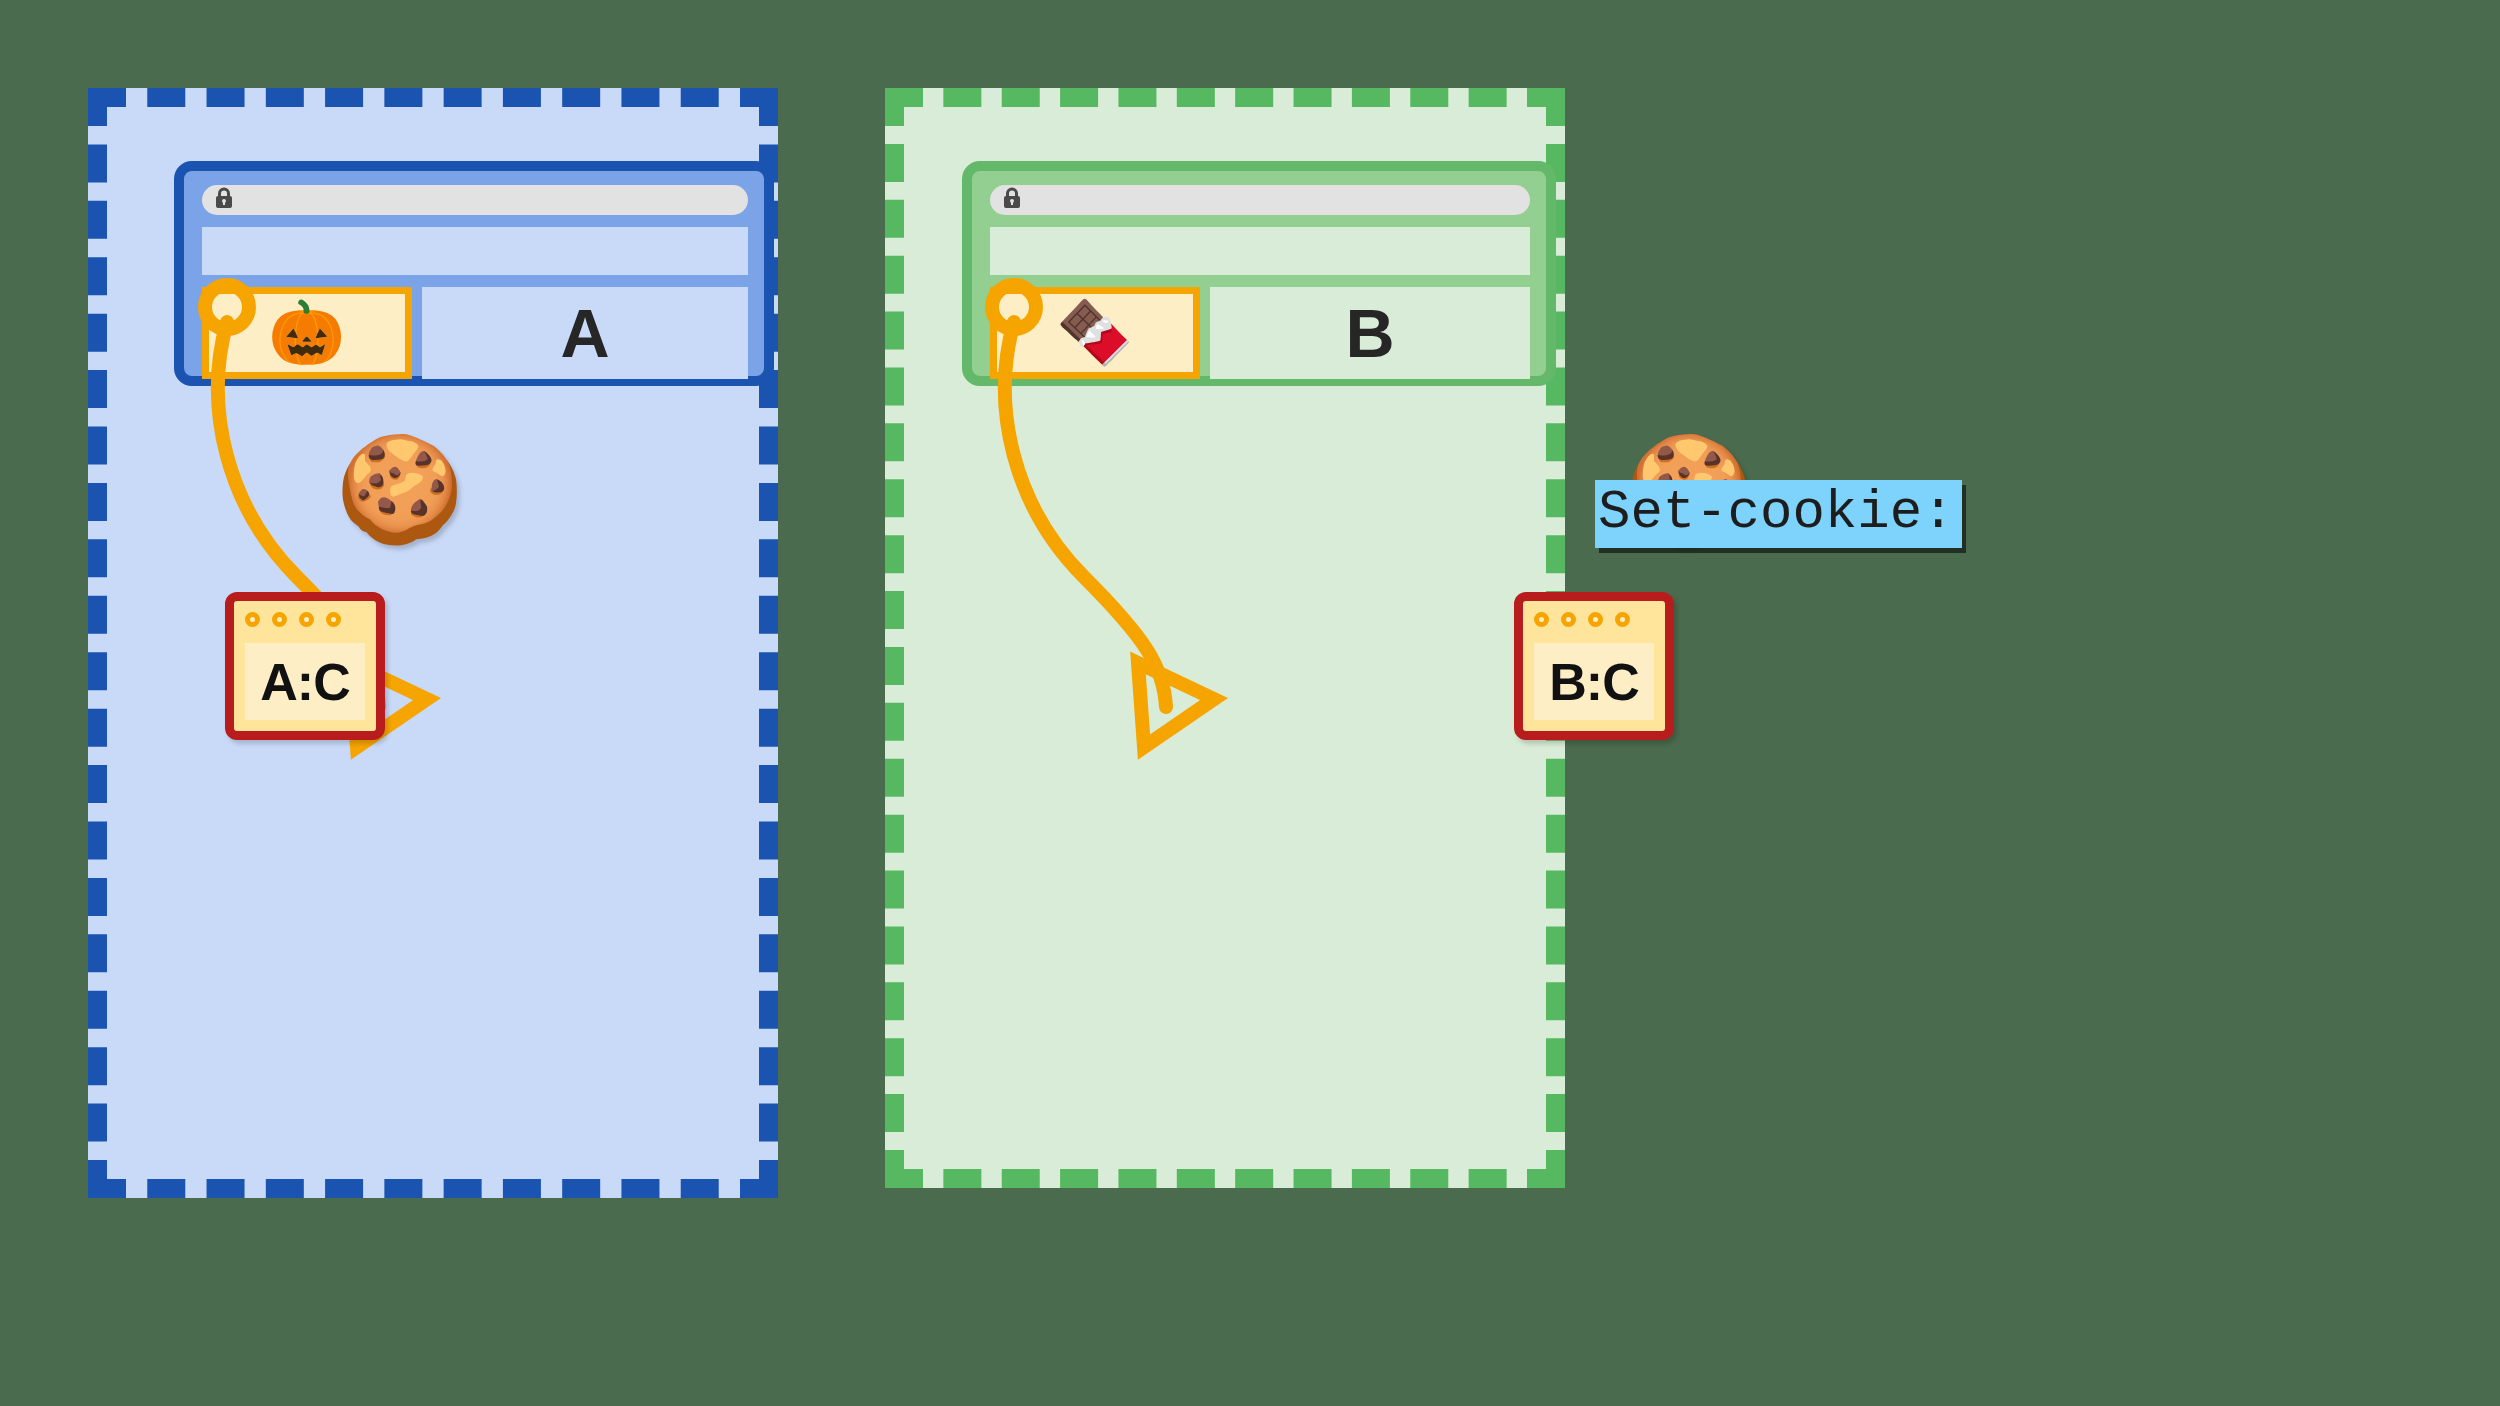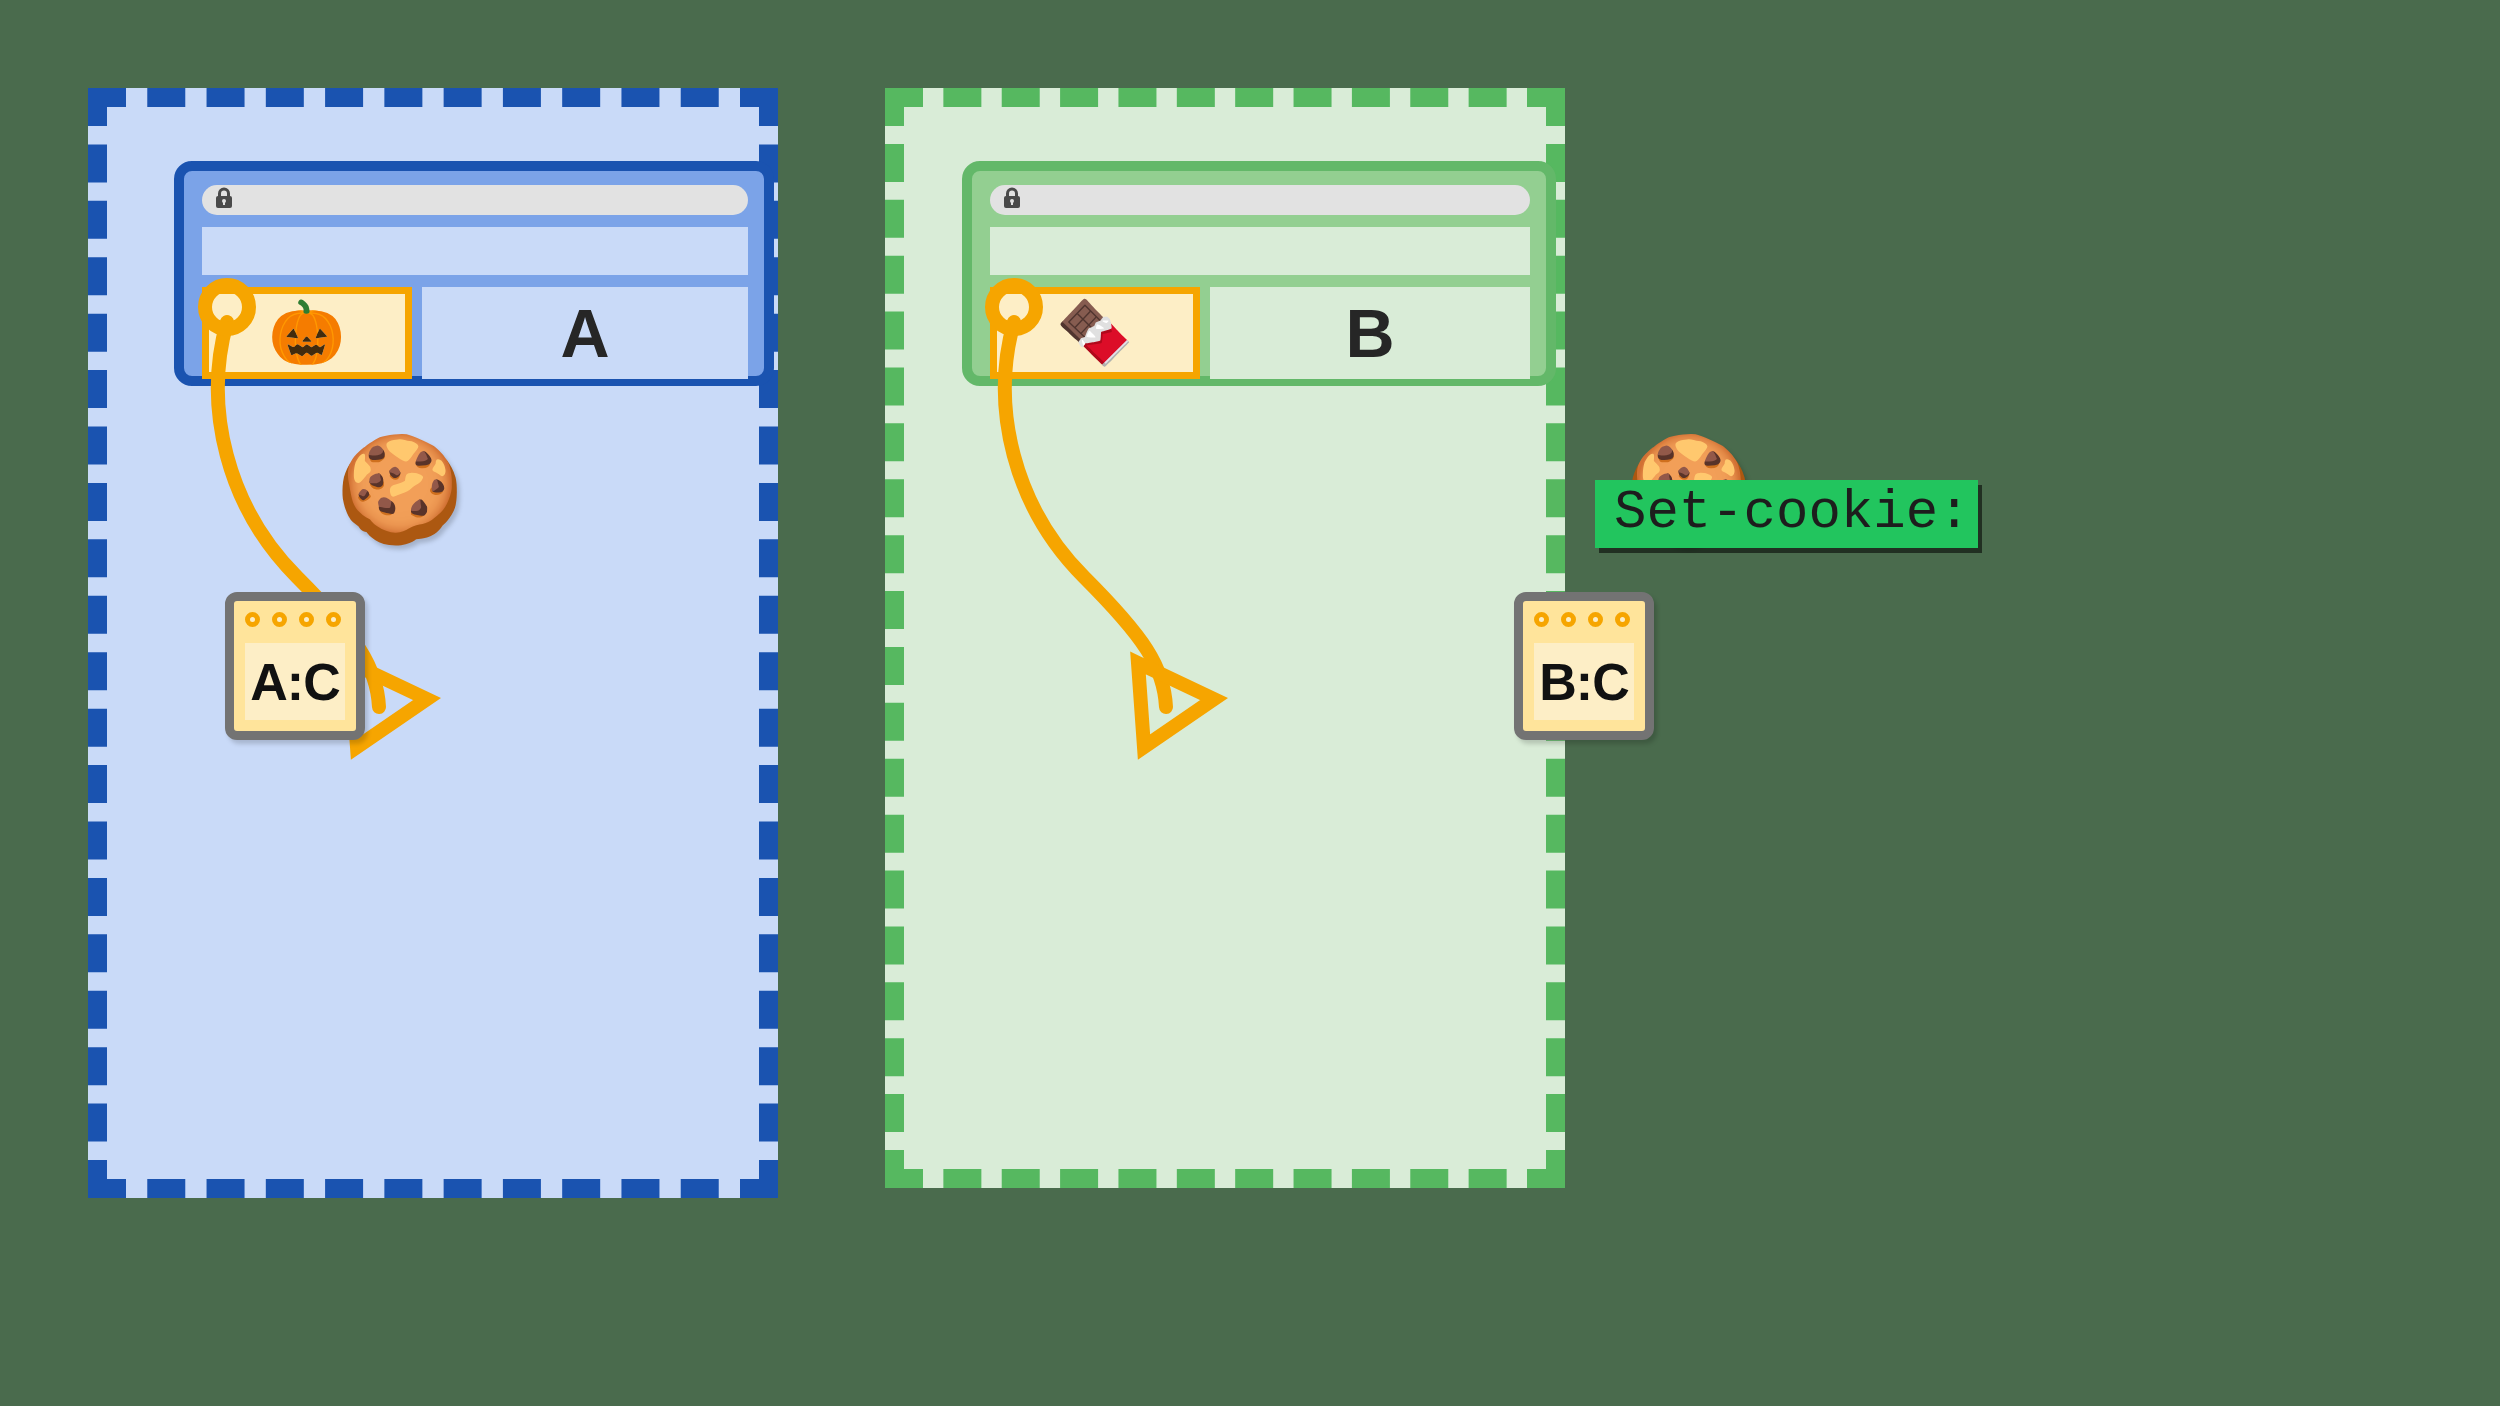--- a/index.html
+++ b/index.html
@@ -93,22 +93,22 @@
     user-select:none;pointer-events:none;
     filter:drop-shadow(3px 4px 2px rgba(0,0,0,.18));
   }
   #cookie-a{left:228px;top:330px;}
   #cookie-b{left:720px;top:330px;}
 
   
   .storage-box{
     position:absolute;
     box-sizing:border-box;
-    width:140px;height:148px;
-    border:9px solid #737373;
+    width:160px;height:148px;
+    border:9px solid #b91c1c;
     border-radius:12px;
     background:#ffe49b;
     filter:drop-shadow(3px 4px 2px rgba(0,0,0,.16));
   }
   #storage-a{left:118px;top:485px;}
   #storage-b{left:610px;top:485px;}
 
   .storage-dots{
     position:absolute;left:11px;top:11px;
     display:flex;gap:12px;
@@ -132,26 +132,26 @@
 
   
   .flow-svg{position:absolute;left:0;top:0;pointer-events:none;overflow:visible;}
 
   
   #code-block{
     position:absolute;left:1595px;top:480px;
     display:flex;flex-direction:column;align-items:flex-start;
   }
   .code-line{
-    background:#22c55e;
+    background:#7dd3fc;
     color:#1d1d1d;
     font-family:"Liberation Mono","DejaVu Sans Mono",monospace;
     font-size:54px;
     line-height:1.08;
-    padding:4px 8px 6px 19px;
+    padding:4px 8px 6px 3px;
     white-space:pre;
     box-shadow:4px 5px 0 rgba(0,0,0,.55);
     margin-bottom:8px;
   }
   .code-line.bold{font-weight:bold;}
 </style>
 </head>
 <body>
 
 <div class="stage">

